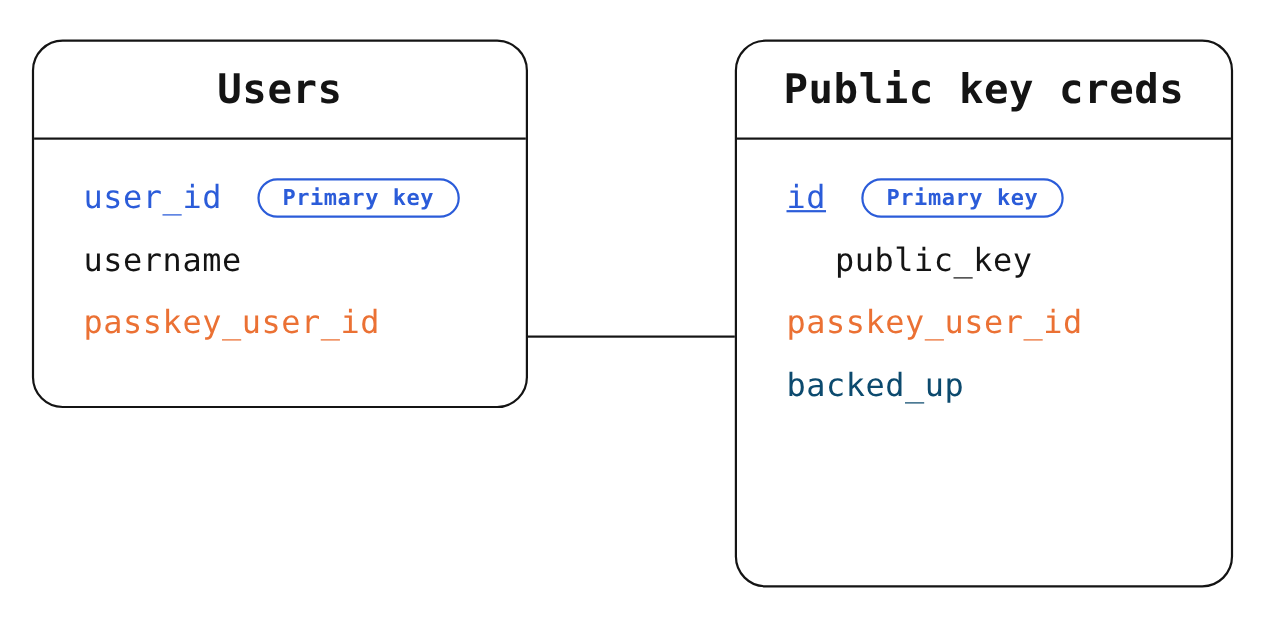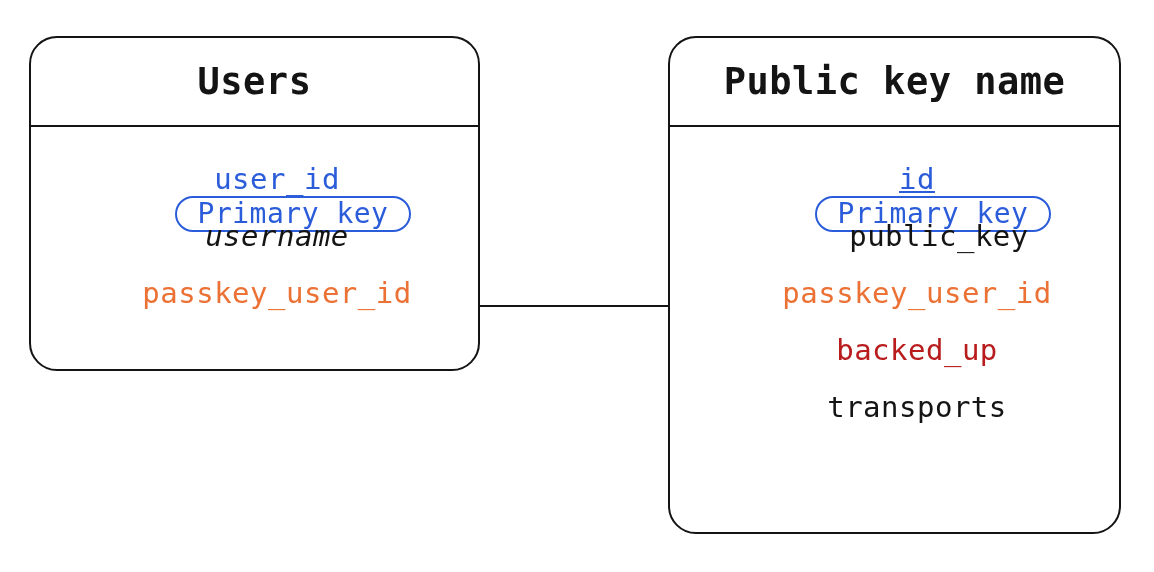--- a/index.html
+++ b/index.html
@@ -28,37 +28,36 @@
     font-size: 37px; font-weight: bold;
     color: var(--text, #141414);
     letter-spacing: 0.5px;
     white-space: nowrap;
   }
   .er-table__body {
     padding: 35px 0 0 45px;
   }
   .field-row {
     height: 57px;
-    display: flex; align-items: center;
+    display: flex; align-items: flex-start;
     white-space: nowrap;
-    flex-direction: column;
   }
   .field-name {
     font-size: 29px;
     letter-spacing: 0.5px;
   }
   .pk-badge {
     display: inline-flex; align-items: center; justify-content: center;
     margin-left: 32px;
     height: 36px;
     padding: 0 21px 2px 21px;
     border: 2px solid var(--blue, #2B5CD9);
     border-radius: 19px;
     color: var(--blue, #2B5CD9);
-    font-size: 28px; font-weight: normal;
+    font-size: 20px; font-weight: bold;
     letter-spacing: 0.5px;
   }
   .relation-line {
     position: absolute;
     left: 480px; top: 305px;
     width: 188px; height: 2px;
     background: var(--line, #141414);
   }
 </style>
 </head>
@@ -67,45 +66,42 @@
 <div class="canvas">
 
   <div class="er-table er-table--users">
     <div class="er-table__header">Users</div>
     <div class="er-table__body">
         <div class="field-row">
           <span class="field-name" style="color: rgb(43, 92, 217);">user_id</span>
           <span class="pk-badge">Primary key</span>
         </div>
         <div class="field-row">
-          <span class="field-name" style="color: rgb(20, 20, 20); font-style: italic;">username</span>
+          <span class="field-name" style="color: rgb(20, 20, 20);">username</span>
         </div>
         <div class="field-row">
           <span class="field-name" style="color: rgb(235, 113, 52);">passkey_user_id</span>
         </div>
       </div>
   </div>
 
   <div class="relation-line"></div>
 
   <div class="er-table er-table--creds">
-    <div class="er-table__header">Public key name</div>
+    <div class="er-table__header">Public key creds</div>
     <div class="er-table__body">
         <div class="field-row">
           <span class="field-name" style="color: rgb(43, 92, 217); text-decoration: underline;">id</span>
           <span class="pk-badge">Primary key</span>
         </div>
         <div class="field-row">
           <span class="field-name" style="color: rgb(20, 20, 20); margin-left: 44px;">public_key</span>
         </div>
         <div class="field-row">
           <span class="field-name" style="color: rgb(235, 113, 52);">passkey_user_id</span>
         </div>
         <div class="field-row">
-          <span class="field-name" style="color: #b91c1c;">backed_up</span>
-        </div>
-        <div class="field-row">
-          <span class="field-name" style="color: rgb(20, 20, 20);">transports</span>
+          <span class="field-name" style="color: #0c4a6e;">backed_up</span>
         </div>
       </div>
   </div>
 
 </div>
 
 </body></html>

